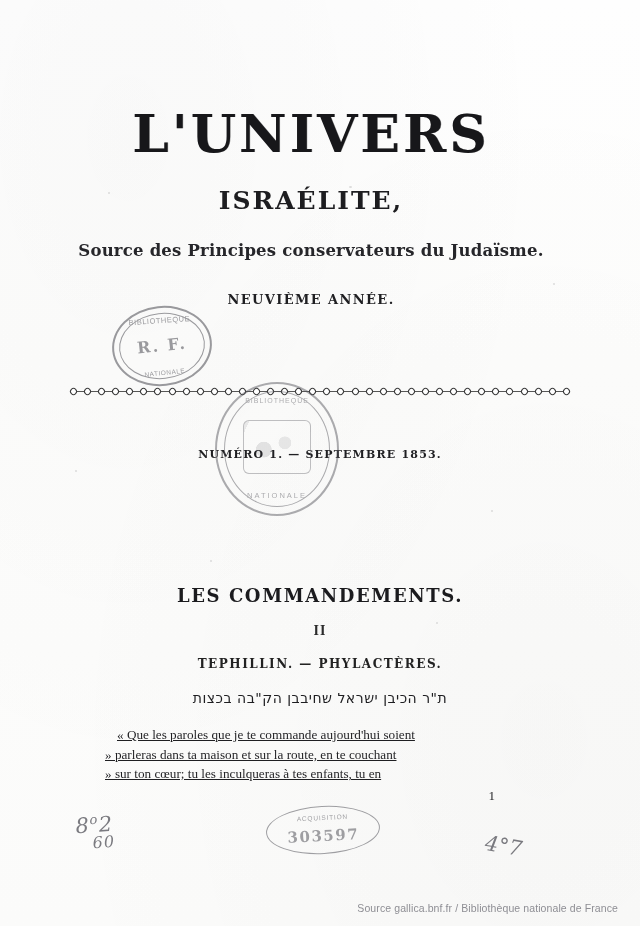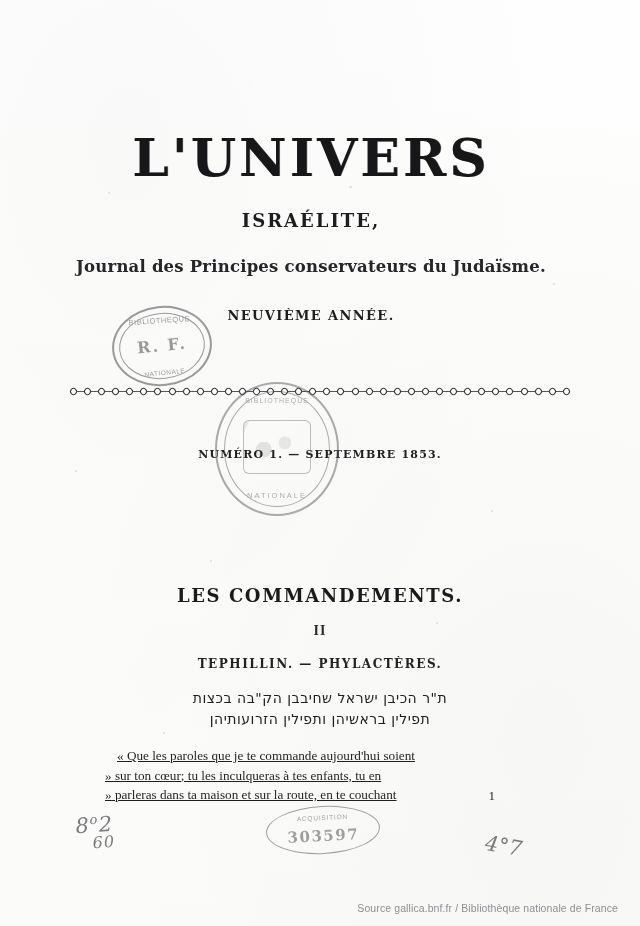--- a/index.html
+++ b/index.html
@@ -33,38 +33,37 @@
     opacity: .5;
   }
 
   
   .masthead {
     position: absolute;
     left: 0;
     right: 18px;
     top: 108px;
     text-align: center;
-    margin-top: 24px;
   }
 
   .title-main {
     font-family: "DejaVu Serif", serif;
     font-weight: 700;
     font-size: 52px;
     letter-spacing: 3px;
     color: #17171a;
     line-height: 1;
     text-shadow: 0.5px 0 0 rgba(0,0,0,.35);
   }
 
   .title-sub {
     margin-top: 26px;
     font-family: "DejaVu Serif", serif;
     font-weight: 700;
-    font-size: 18px;
+    font-size: 25px;
     letter-spacing: 2px;
     color: #1d1d20;
   }
 
   .title-strap {
     margin-top: 26px;
     font-family: "DejaVu Serif", serif;
     font-weight: 700;
     font-size: 16.5px;
     letter-spacing: 0.2px;
@@ -368,21 +367,21 @@
   <div class="speck" style="left:491px;top:510px;width:2px;height:2px;"></div>
   <div class="speck" style="left:553px;top:283px;width:2px;height:2px;"></div>
   <div class="speck" style="left:75px;top:470px;width:2px;height:2px;"></div>
   <div class="speck" style="left:210px;top:560px;width:2px;height:2px;"></div>
   <div class="speck" style="left:436px;top:622px;width:2px;height:2px;"></div>
   <div class="speck" style="left:163px;top:732px;width:2px;height:2px;"></div>
 
   <div class="masthead">
     <div class="title-main">L'UNIVERS</div>
     <div class="title-sub">ISRAÉLITE,</div>
-    <div class="title-strap">Journal des Principes conservateurs du Judaïsme.</div>
+    <div class="title-strap">Source des Principes conservateurs du Judaïsme.</div>
     <div class="title-year">NEUVIÈME ANNÉE.</div>
   </div>
 
   <div class="stamp-bnf">
     <div class="st-arc">BIBLIOTHEQUE</div>
     <div class="st-rf">R. F.</div>
     <div class="st-arc-b">NATIONALE</div>
   </div>
 
   <div class="rule-wrap">
@@ -434,26 +433,25 @@
     <div class="sr-emblem"></div>
     <div class="sr-bottom">NATIONALE</div>
   </div>
 
   <div class="article">
     <div class="art-title">LES COMMANDEMENTS.</div>
     <div class="art-num">II</div>
     <div class="art-sub">TEPHILLIN. — PHYLACTÈRES.</div>
     <div class="hebrew">
       <div>ת"ר הכיבן ישראל שחיבבן הק"בה בכצות</div>
-      <div>תפילין בראשיהן ותפילין הזרועותיהן</div>
     </div>
     <div class="quote">
       <div class="q-first">« Que les paroles que je te commande aujourd'hui soient</div>
+      <div>» parleras dans ta maison et sur la route, en te couchant</div>
       <div>» sur ton cœur; tu les inculqueras à tes enfants, tu en</div>
-      <div>» parleras dans ta maison et sur la route, en te couchant</div>
     </div>
   </div>
 
   <div class="folio">1</div>
 
   <div class="stamp-oval">
     <div class="so-top">ACQUISITION</div>
     <div class="so-num">303597</div>
   </div>
 

